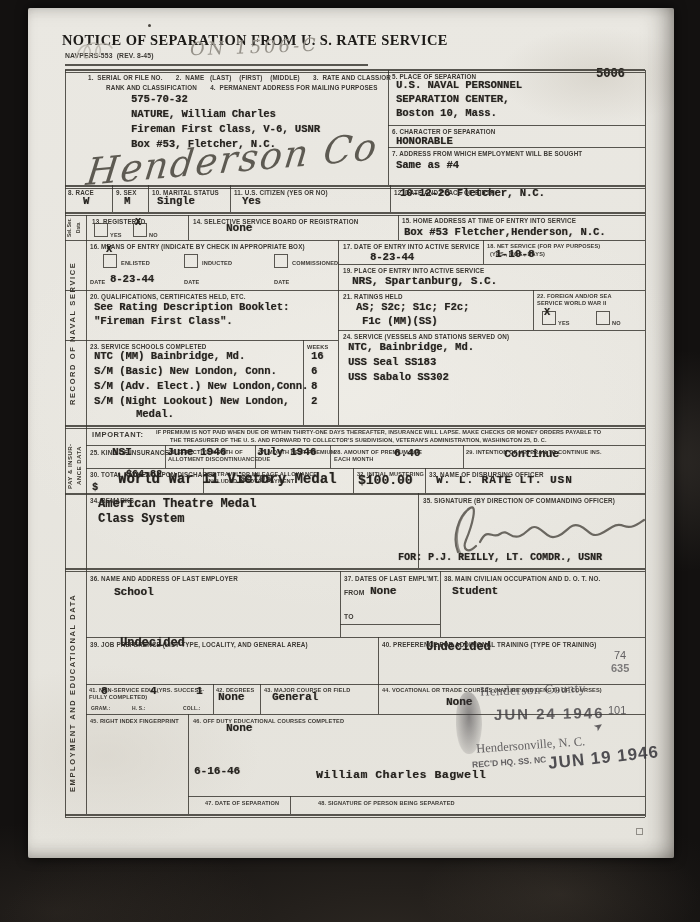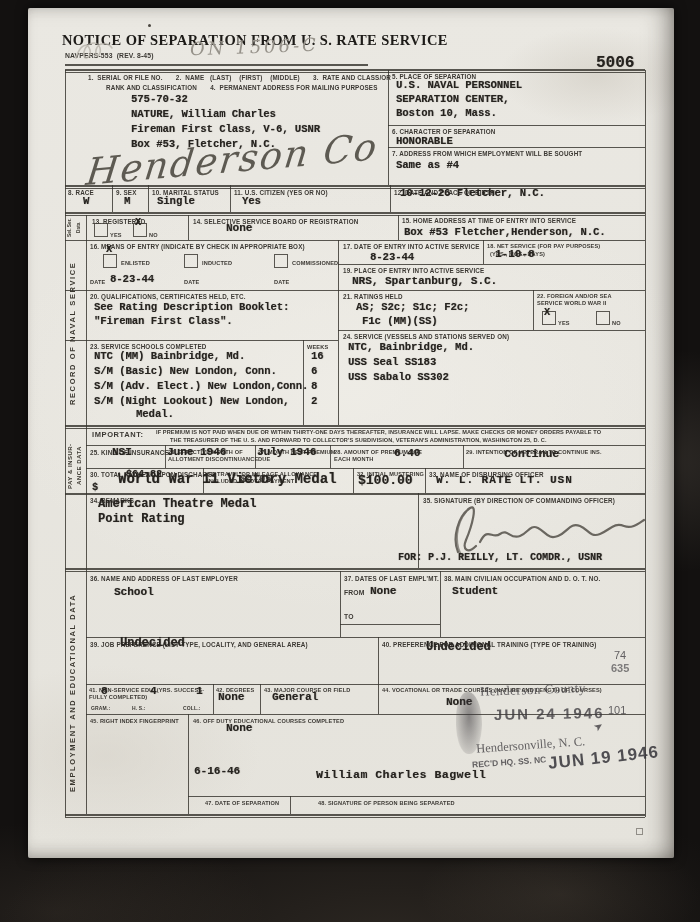--- a/index.html
+++ b/index.html
@@ -49,21 +49,21 @@
 
 <div class="paper">
 
   <div class="title" style="left:34px;top:24px;font-size:14.5px">NOTICE OF SEPARATION FROM U. S. RATE SERVICE</div>
   <div style="position:absolute;left:120px;top:16px;width:3px;height:3px;background:#4a463f;border-radius:50%"></div>
   <div class="lb" style="left:37px;top:44px;font-size:6.8px"><span>NAVPERS-553</span>&nbsp;&nbsp;<span>(REV. 8-45)</span></div>
   <svg style="position:absolute;left:42px;top:30px;opacity:.75" width="62" height="26" viewBox="0 0 62 26">
     <path d="M6,20 C10,6 18,4 20,12 C22,20 12,24 14,14 C16,4 28,2 30,10 C32,18 24,22 26,12 C28,4 38,4 42,10" stroke="#b5b1a8" stroke-width="1.6" fill="none" stroke-linecap="round"></path>
   </svg>
   <div class="hw" style="left:162px;top:28px;font-size:18px;color:#96928a;letter-spacing:3px;transform:rotate(-2deg)">ON 1506-C</div>
-  <div class="t" style="left:568px;top:47px;font-size:16px">5006</div>
+  <div class="t" style="left:568px;top:60px;font-size:12px">5006</div>
   <div class="hl" style="left:37px;top:56px;width:303px;height:1.5px"></div>
   <div class="hl" style="left:37px;top:61px;width:580px;height:1.5px"></div>
   <div class="hl" style="left:37px;top:64px;width:580px"></div>
 
   <div class="vl" style="left:37px;top:62px;height:747px"></div>
   <div class="vl" style="left:617px;top:62px;height:747px"></div>
 
   <div class="vl" style="left:360px;top:62px;height:115px"></div>
   <div class="lb" style="left:60px;top:66px">1.  SERIAL OR FILE NO.       2.  NAME   (LAST)    (FIRST)    (MIDDLE)       3.  RATE AND CLASS/OR</div>
   <div class="lb" style="left:78px;top:76px">RANK AND CLASSIFICATION       4.  PERMANENT ADDRESS FOR MAILING PURPOSES</div>
@@ -219,21 +219,21 @@
   <div class="lb s" style="left:329px;top:463px">32. INITIAL MUSTERING</div>
   <div class="t" style="left:330px;top:466px;font-size:13px">$100.00</div>
   <div class="lb" style="left:401px;top:463px">33. NAME OF DISBURSING OFFICER</div>
   <div class="t" style="left:408px;top:466px;font-size:11px;letter-spacing:1px">W. L. RATE LT. USN</div>
   <div class="hl" style="left:37px;top:485px;width:580px;height:1.5px"></div>
   <div class="t" style="left:64px;top:474px;font-size:10px">$</div>
   <div class="t" style="left:90px;top:464px;font-size:14px">World War 11 Victory Medal</div>
 
   <div class="lb" style="left:62px;top:489px">34. REMARKS</div>
   <div class="t" style="left:70px;top:490px;font-size:12px">American Theatre Medal</div>
-  <div class="t" style="left:70px;top:505px;font-size:12px">Point Rating</div>
+  <div class="t" style="left:70px;top:505px;font-size:12px">Class System</div>
   <div class="vl" style="left:390px;top:485px;height:75px"></div>
   <div class="lb" style="left:395px;top:489px">35. SIGNATURE (BY DIRECTION OF COMMANDING OFFICER)</div>
   <svg style="position:absolute;left:404px;top:492px;opacity:.85" width="216" height="56" viewBox="0 0 216 56">
     <path d="M26,52 C20,38 26,16 38,8 C46,3 40,26 34,40 C30,50 36,54 44,46" stroke="#55514a" stroke-width="2.2" fill="none" stroke-linecap="round"></path>
     <path d="M48,42 C56,26 60,40 68,34 C76,28 78,40 88,36 C96,33 98,24 106,28 C114,32 116,40 126,36 C136,32 138,22 148,26 C156,29 158,38 168,34 C178,30 182,22 192,26 C200,29 206,24 212,20" stroke="#55514a" stroke-width="2.2" fill="none" stroke-linecap="round"></path>
     <path d="M30,56 C22,44 24,24 34,12" stroke="#55514a" stroke-width="1.8" fill="none" stroke-linecap="round" opacity=".7"></path>
   </svg>
   <div class="t" style="left:370px;top:544px;font-size:10px">FOR: P.J. REILLY, LT. COMDR., USNR</div>
   <div class="hl" style="left:37px;top:560px;width:580px;height:1.8px"></div>
   <div class="hl" style="left:37px;top:563px;width:580px"></div>

